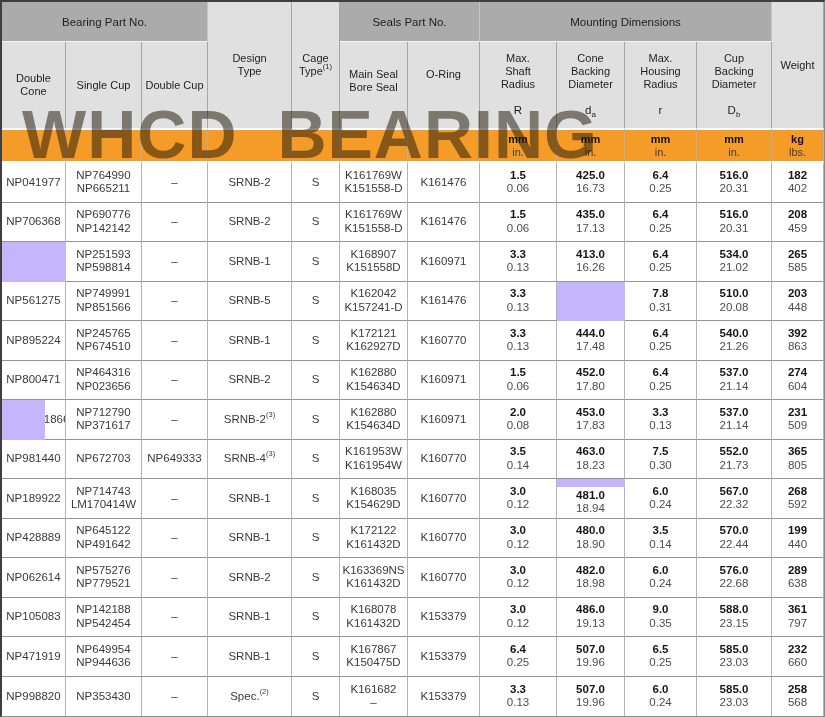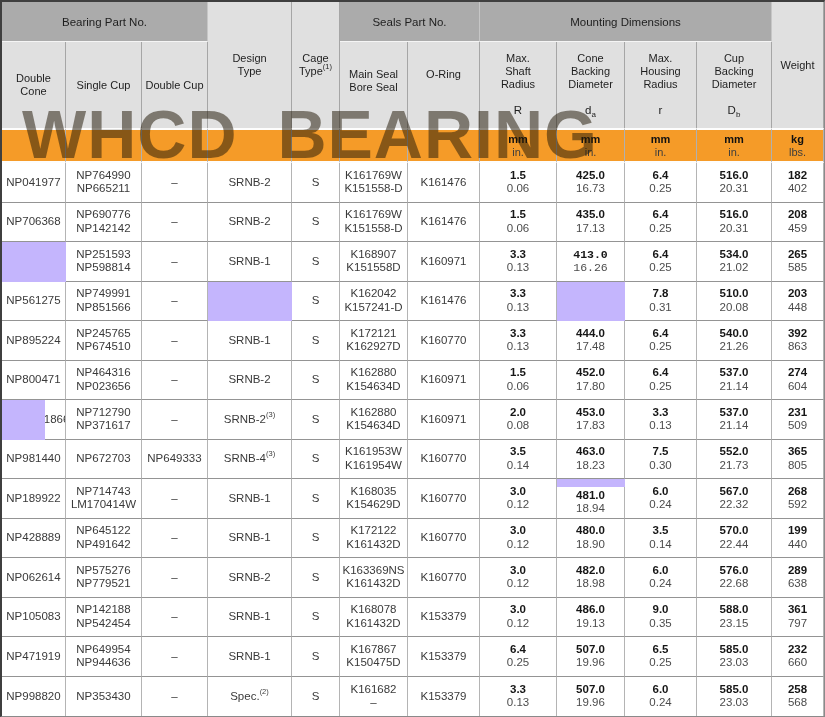--- a/index.html
+++ b/index.html
@@ -235,21 +235,21 @@
         <span>K168907</span>
         <span>K151558D</span>
       </div>
       <div class="cell dc" style="grid-area: 6 / 7;">
         <span>K160971</span>
       </div>
       <div class="cell dc" style="grid-area: 6 / 8;">
         <span class="metric">3.3</span>
         <span class="imperial">0.13</span>
       </div>
-      <div class="cell dc" style="grid-area: 6 / 9; font-family: Liberation Mono, monospace;">
+      <div class="cell dc" style="grid-area: 6 / 9;">
         <span class="metric">413.0</span>
         <span class="imperial">16.26</span>
       </div>
       <div class="cell dc" style="grid-area: 6 / 10;">
         <span class="metric">6.4</span>
         <span class="imperial">0.25</span>
       </div>
       <div class="cell dc" style="grid-area: 6 / 11;">
         <span class="metric">534.0</span>
         <span class="imperial">21.02</span>
@@ -260,20 +260,23 @@
       </div>
       <div class="cell dc" style="grid-area: 7 / 1;">
         <span>NP561275</span>
       </div>
       <div class="cell dc" style="grid-area: 7 / 2;">
         <span>NP749991</span>
         <span>NP851566</span>
       </div>
       <div class="cell dc" style="grid-area: 7 / 3;">
         <span>–</span>
+      </div>
+      <div class="cell dc" style="grid-area: 7 / 4;">
+        <span>SRNB-5</span>
       </div>
       <div class="cell dc" style="grid-area: 7 / 5;">
         <span>S</span>
       </div>
       <div class="cell dc" style="grid-area: 7 / 6;">
         <span>K162042</span>
         <span>K157241-D</span>
       </div>
       <div class="cell dc" style="grid-area: 7 / 7;">
         <span>K161476</span>

